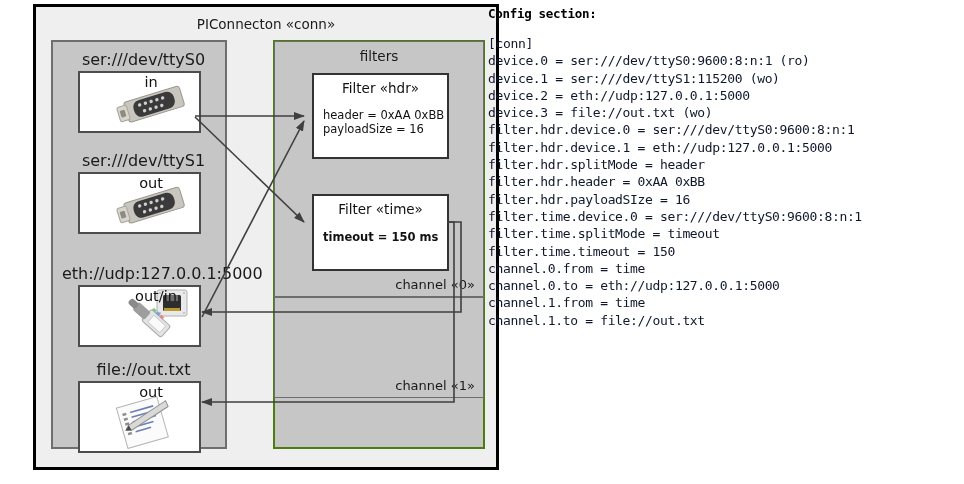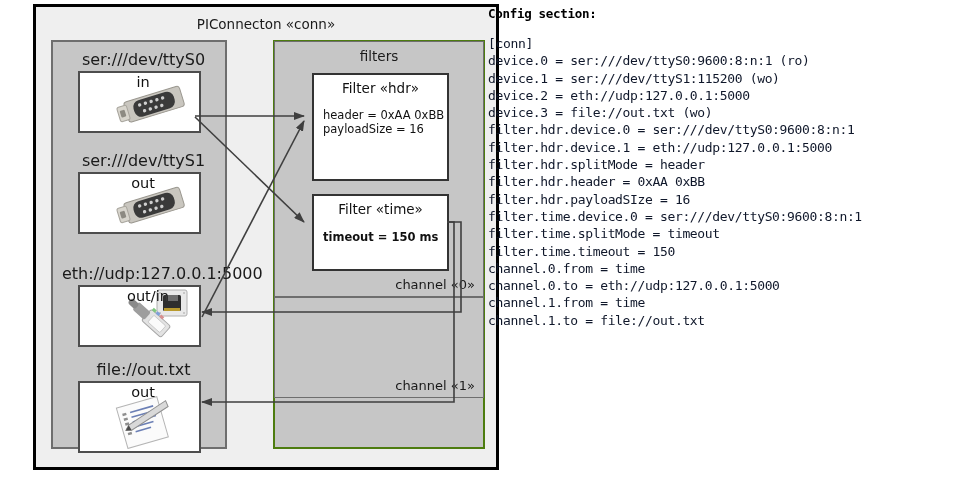--- a/index.html
+++ b/index.html
@@ -54,21 +54,21 @@
   .device-box {
     position: relative;
     margin: 0 auto;
     width: 123px; height: 62px;
     background: #ffffff;
     border: 2px solid #4d4d4d;
     box-sizing: border-box;
   }
   .device-dir {
     position: absolute;
-    top: 1px; left: 4px; width: 100%;
+    top: 1px; left: 12px; width: 100%;
     text-align: center;
     font-size: 14.5px;
     color: #111;
     z-index: 3;
   }
   .device-dir.left-align { text-align: center; padding-left: 5px; }
 
   .icon-wrap {
     position: absolute;
     right: 4px; bottom: 1px;
@@ -279,21 +279,21 @@
             </g>
           </svg>
         </div>
       </div>
     </div>
   </div>
 
   <div id="filters-panel">
     <div id="filters-title">filters</div>
 
-    <div class="filter-box" style="left:37px; top:31px; width:137px; height:108px;">
+    <div class="filter-box" style="left:37px; top:31px; width:137px; height:86px;">
       <div class="filter-title">Filter «hdr»</div>
       <div style="margin-top:12px;">
         <div class="filter-prop">header = 0xAA 0xBB</div>
         <div class="filter-prop">payloadSize = 16</div>
       </div>
     </div>
 
     <div class="filter-box" style="left:37px; top:152px; width:137px; height:77px;">
       <div class="filter-title">Filter «time»</div>
       <div style="margin-top:13px;font-weight:bold;">

